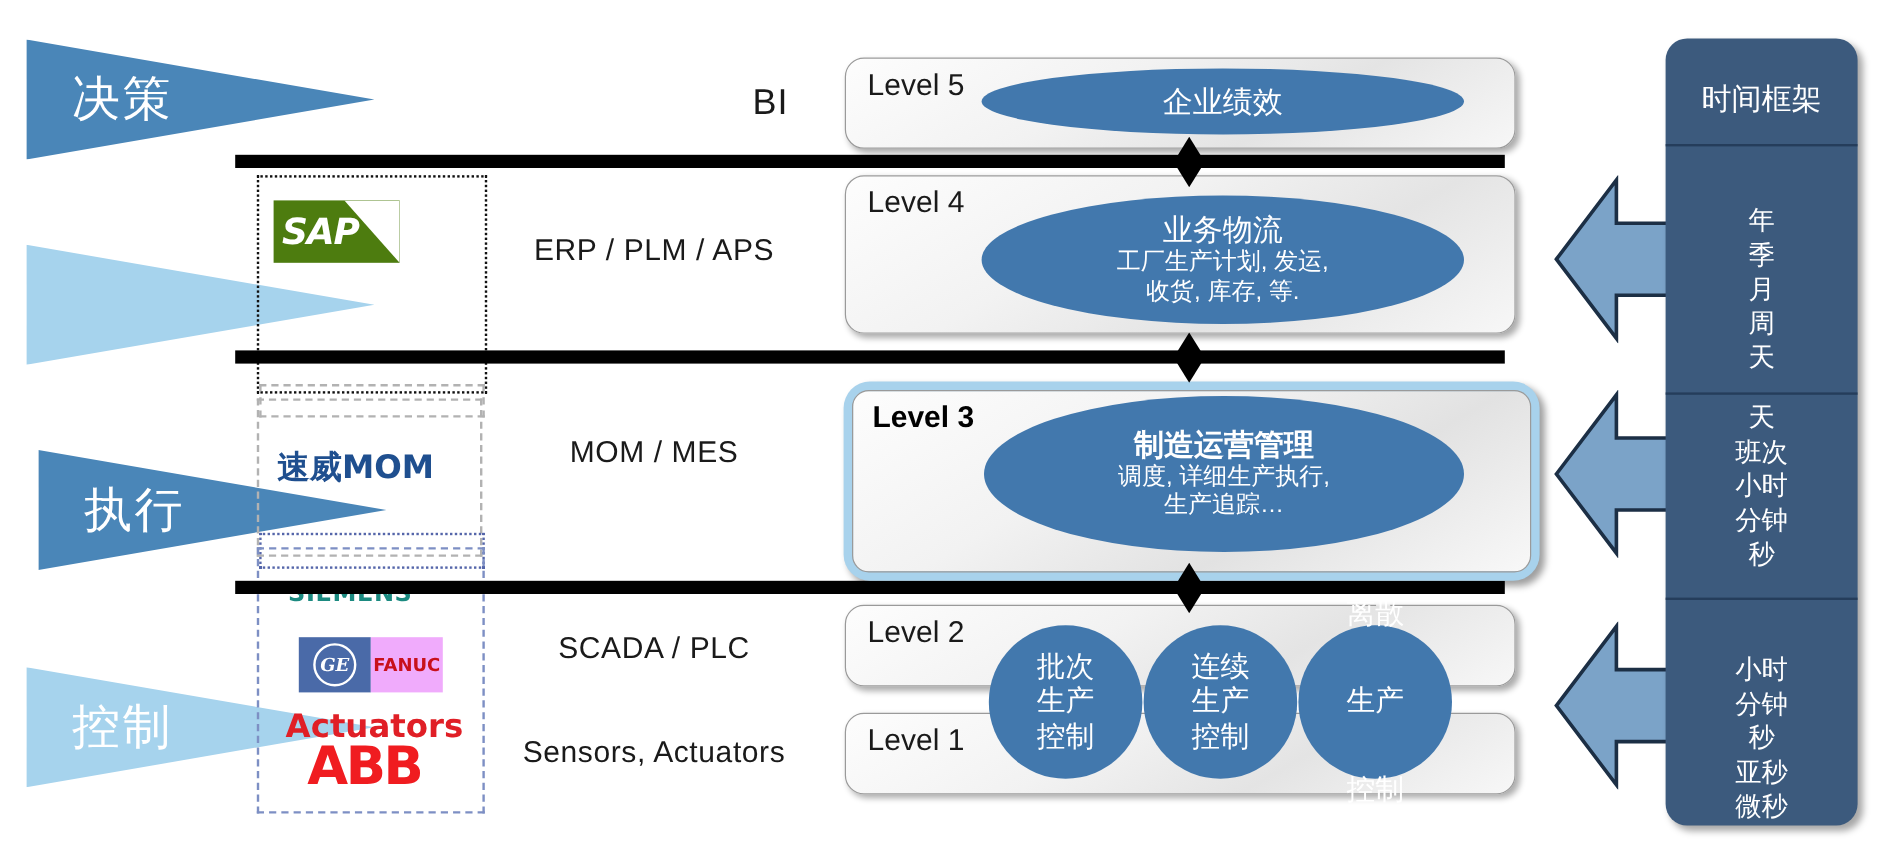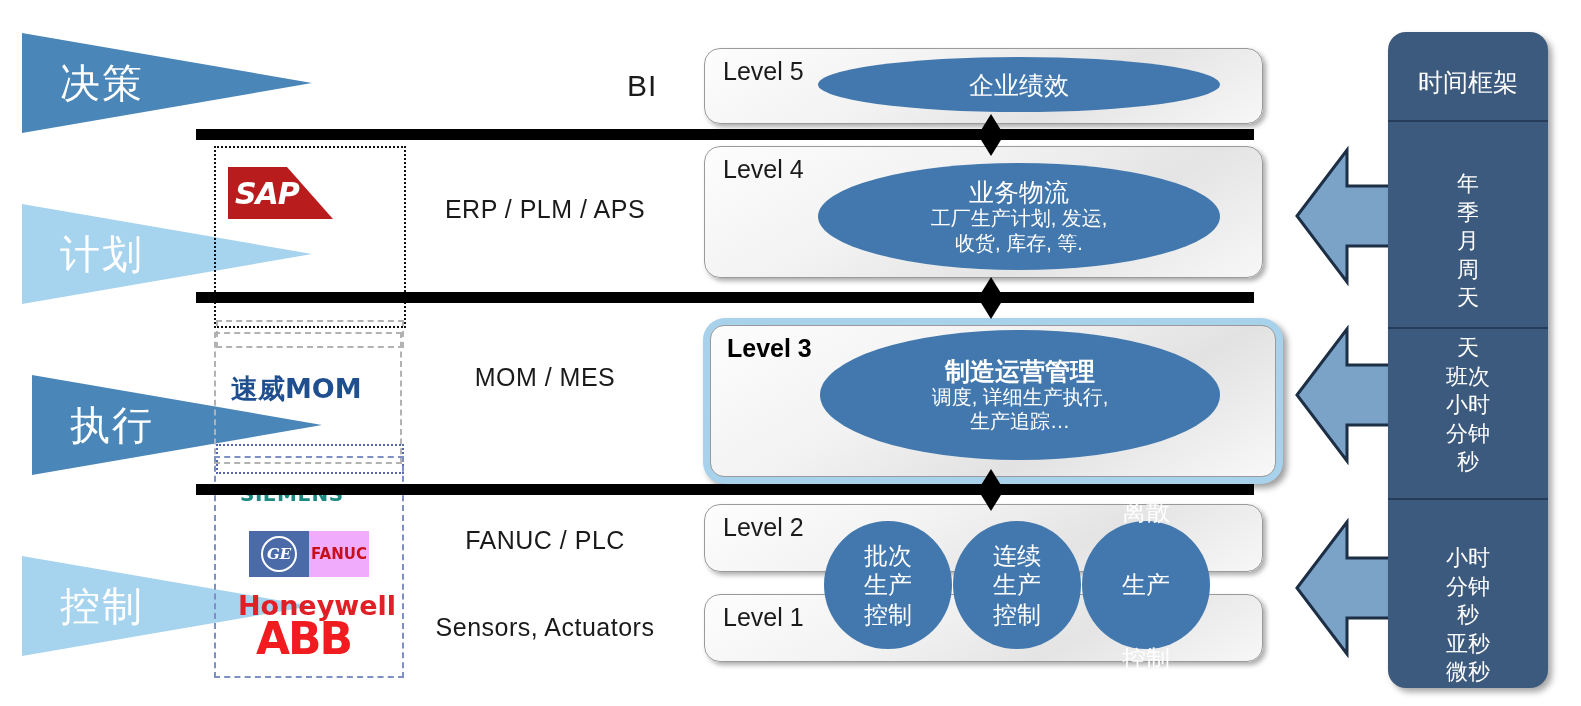--- a/index.html
+++ b/index.html
@@ -49,21 +49,21 @@
 
   
   .dotframe{position:absolute;box-sizing:border-box;}
   .d-black{border:2px dotted #111;}
   .d-gray{border:2px dashed #b2b2b2;}
   .d-blue{border:2px dashed #7d8fc4;}
   .d-bluedot{border:2px dotted #5566aa;}
 
   
   .logo{position:absolute;}
-  .sap{width:105px;height:52px;background:#b91c1c;position:relative;overflow:hidden;
+  .sap{width:105px;height:52px;background:#4d7c0f;position:relative;overflow:hidden;
        display:flex;align-items:center;}
   .sap:after{content:"";position:absolute;right:0;top:0;width:0;height:0;
              border-top:52px solid #ffffff;border-left:46px solid transparent;}
   .sap .sapt{position:relative;z-index:2;color:#fff;font-weight:bold;font-size:30px;
              font-style:italic;letter-spacing:-1px;padding-left:7px;
              font-family:"DejaVu Sans",sans-serif;}
   .mom{font-size:27px;font-weight:bold;color:#1f4f8f;white-space:nowrap;
        font-family:"DejaVu Sans",sans-serif;}
   .siemens{font-size:20px;font-weight:bold;color:#1b8a80;letter-spacing:.5px;
            font-family:"DejaVu Sans",sans-serif;}
@@ -97,21 +97,20 @@
     <svg class="tri" viewBox="0 0 290 100" preserveAspectRatio="none">
       <polygon points="0,0 290,50 0,100" fill="#4a86b8"></polygon>
     </svg>
     <span class="btxt">决策</span>
   </div>
 
   <div class="banner" style="left:22px;top:204px;width:290px;height:100px;">
     <svg class="tri" viewBox="0 0 290 100" preserveAspectRatio="none">
       <polygon points="0,0 290,50 0,100" fill="#a6d3ed"></polygon>
     </svg>
-    <span class="btxt">计划</span>
   </div>
 
   <div class="banner" style="left:32px;top:375px;width:290px;height:100px;">
     <svg class="tri" viewBox="0 0 290 100" preserveAspectRatio="none">
       <polygon points="0,0 290,50 0,100" fill="#4a86b8"></polygon>
     </svg>
     <span class="btxt">执行</span>
   </div>
 
   <div class="banner" style="left:22px;top:556px;width:290px;height:100px;">
@@ -137,28 +136,28 @@
 
   <div class="logo siemens" style="left:240px;top:482px;">SIEMENS</div>
 
   <div class="logo gefanuc" style="left:249px;top:531px;">
     <div class="ge">
       <div class="ring">GE</div>
     </div>
     <div class="fanuc">FANUC</div>
   </div>
 
-  <div class="logo honeywell" style="left:238px;top:590px;">Honeywell</div>
+  <div class="logo honeywell" style="left:238px;top:590px;">Actuators</div>
 
   <div class="logo abb" style="left:256px;top:620px;">ABB</div>
 
   <div class="bilabel" style="left:627px;top:69px;">BI</div>
   <div class="midlabel" style="left:420px;top:195px;width:250px;">ERP / PLM / APS</div>
   <div class="midlabel" style="left:420px;top:363px;width:250px;">MOM / MES</div>
-  <div class="midlabel" style="left:420px;top:526px;width:250px;">FANUC  / PLC</div>
+  <div class="midlabel" style="left:420px;top:526px;width:250px;">SCADA  / PLC</div>
   <div class="midlabel" style="left:420px;top:613px;width:250px;">Sensors, Actuators</div>
 
   <div class="blackbar" style="left:196px;top:129px;width:1058px;"></div>
   <div class="blackbar" style="left:196px;top:292px;width:1058px;"></div>
   <div class="blackbar" style="left:196px;top:484px;width:1058px;"></div>
 
   <div class="lvlbox" style="left:704px;top:48px;width:557px;height:74px;">
     <span class="lvltag">Level 5</span>
   </div>
   <div class="ellipse" style="left:818px;top:57px;width:402px;height:55px;">

